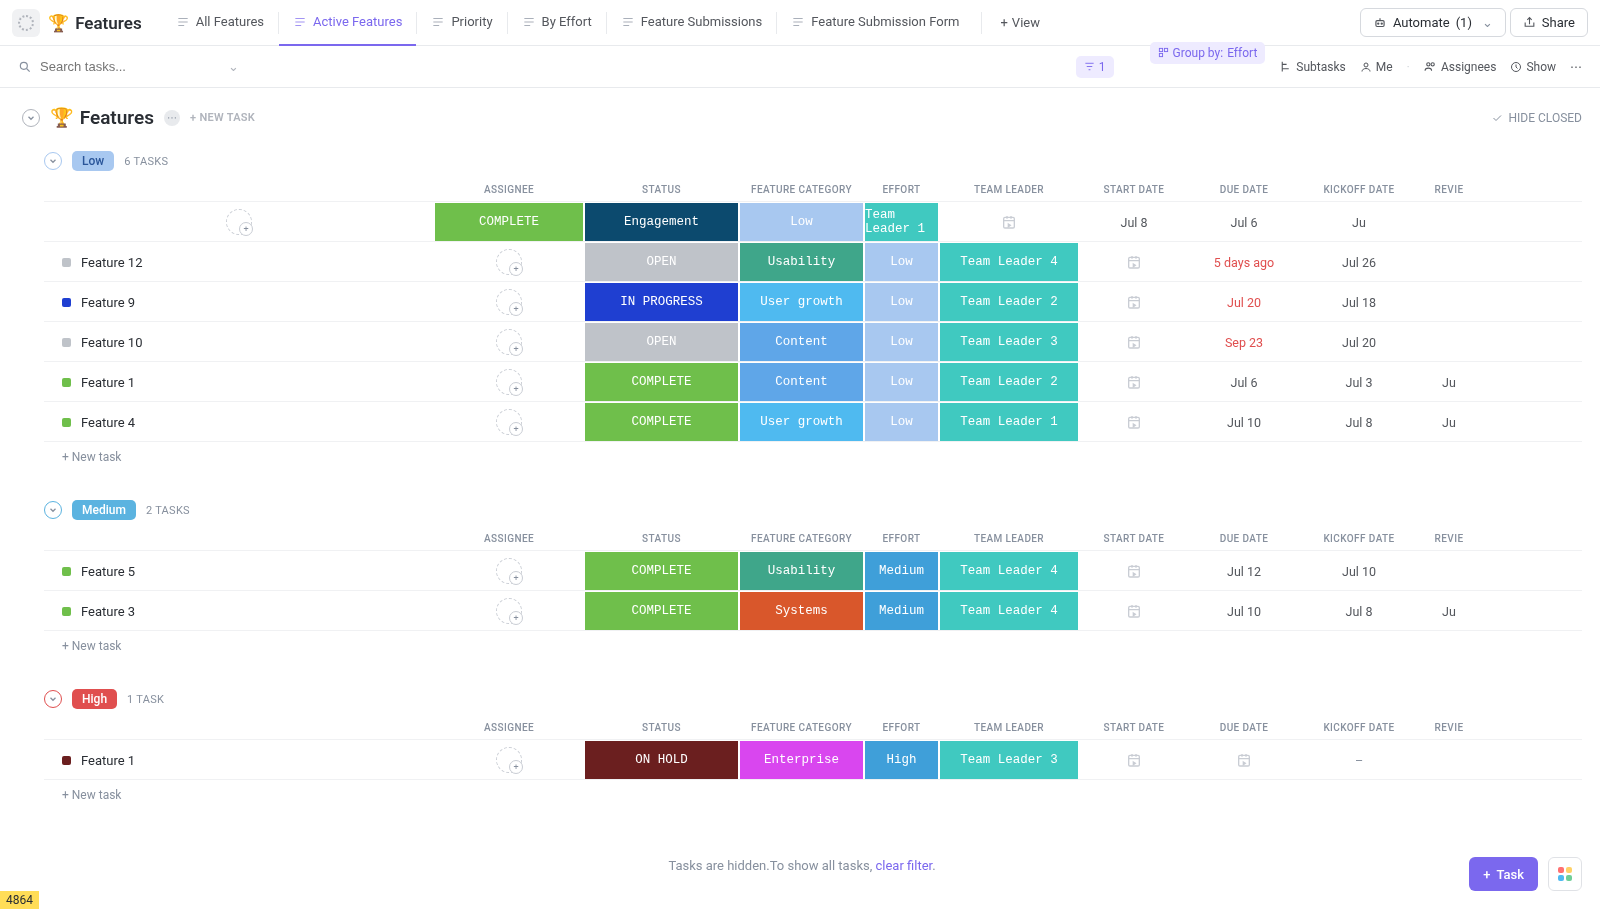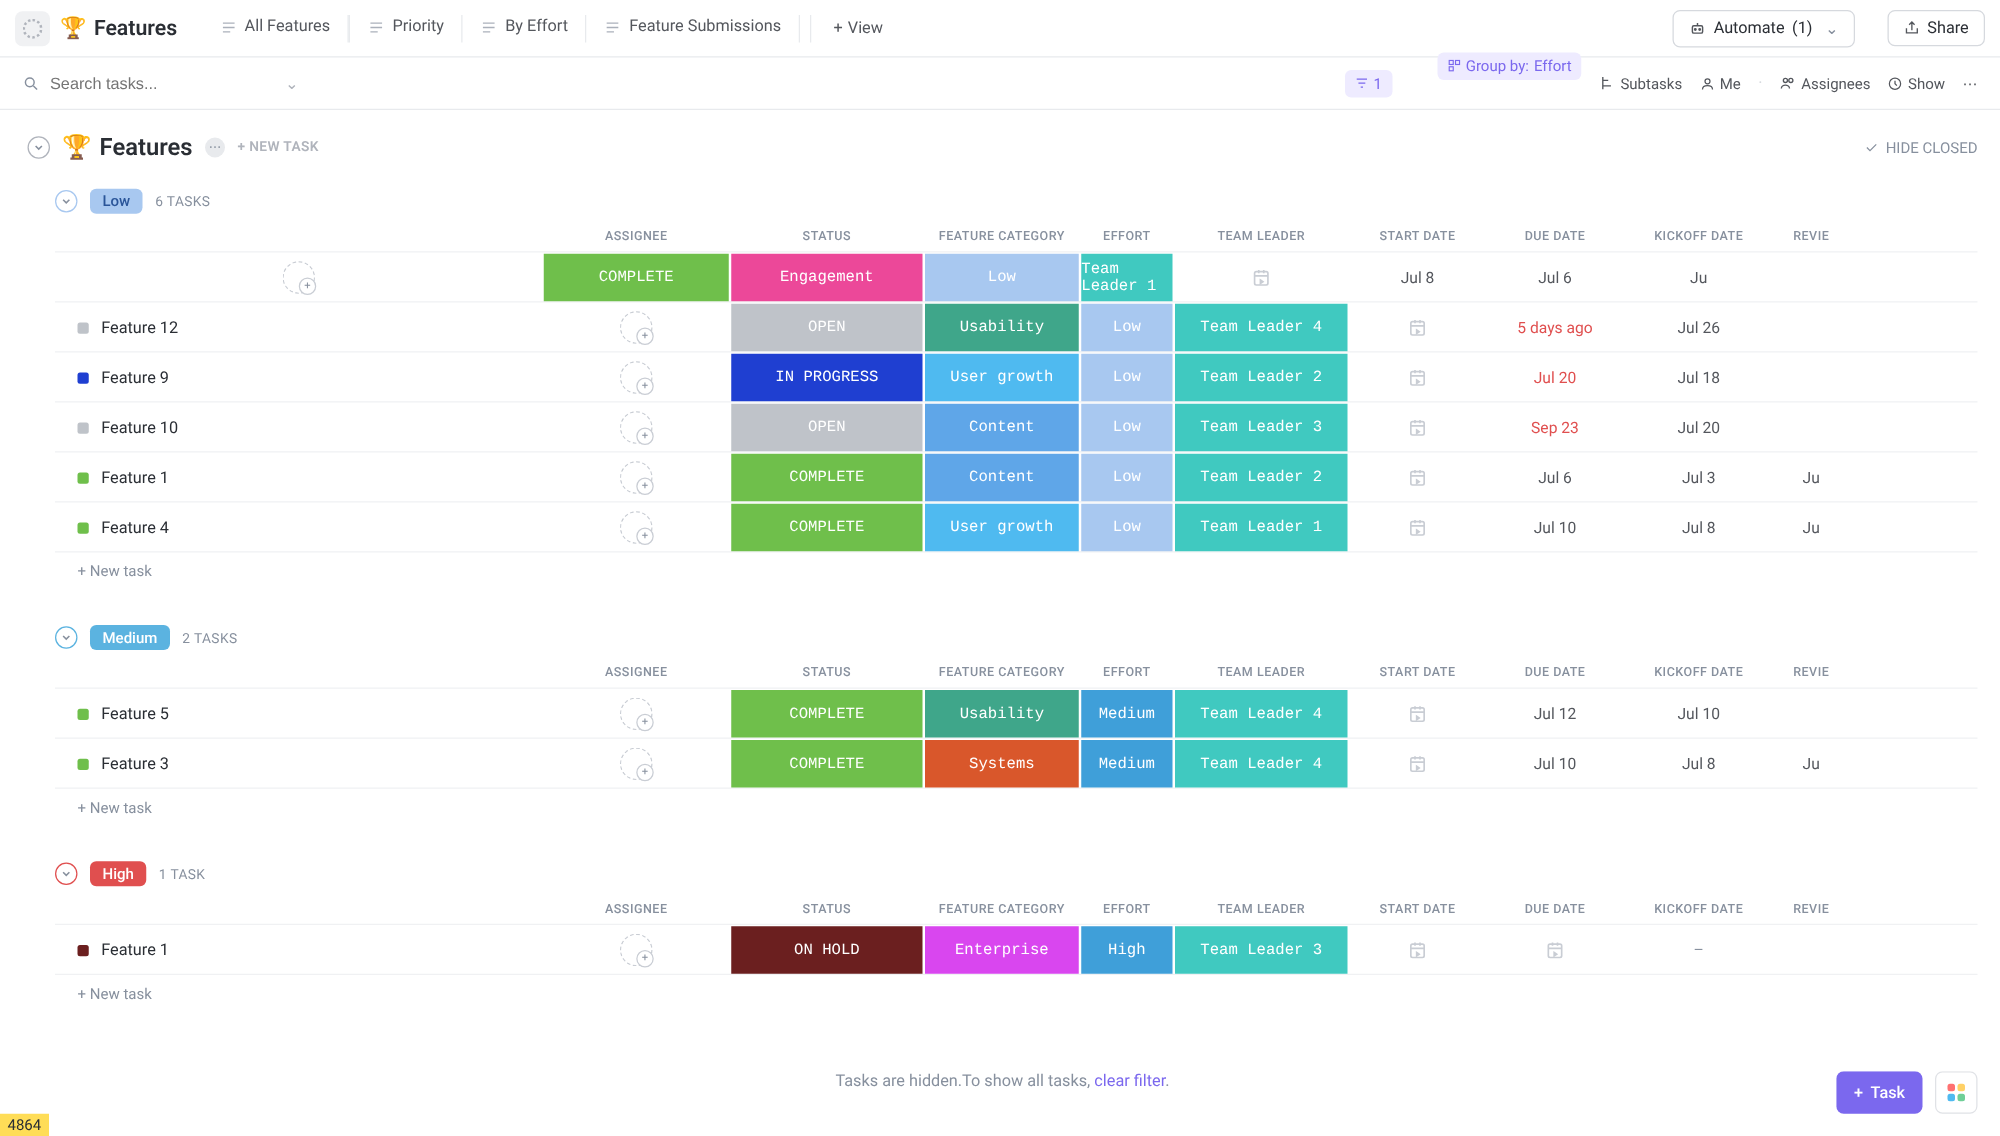--- a/index.html
+++ b/index.html
@@ -9,21 +9,21 @@
 .topbar-left { display: flex; align-items: center; gap: 8px; flex: 1; }
 .loader-icon { width: 28px; height: 28px; border-radius: 6px; background: #f0f1f3; display: flex; align-items: center; justify-content: center; }
 .loader-dots { width: 16px; height: 16px; border: 2px dotted #b0b4bc; border-radius: 50%; }
 .title-group { display: flex; align-items: center; gap: 6px; font-size: 17px; font-weight: 600; margin-right: 12px; }
 .tabs { display: flex; align-items: stretch; height: 46px; }
 .tab { display: flex; align-items: center; gap: 6px; padding: 0 14px; color: #54575d; font-size: 13px; cursor: pointer; border-bottom: 2px solid transparent; position: relative; }
 .tab.active { color: #7b68ee; border-bottom-color: #7b68ee; }
 .tab-icon { width: 14px; height: 14px; opacity: .7; }
 .tab-sep { width: 1px; height: 22px; background: #e8eaed; align-self: center; }
 .view-add { display: flex; align-items: center; gap: 4px; padding: 0 10px; color: #54575d; cursor: pointer; }
-.topbar-right { display: flex; align-items: center; gap: 26px; }
+.topbar-right { display: flex; align-items: center; gap: 4px; }
 .btn-outline { display: flex; align-items: center; gap: 6px; padding: 6px 12px; border: 1px solid #d6d9de; border-radius: 6px; background: #fff; cursor: pointer; font-size: 13px; color: #2a2e34; }
 .btn-outline .chev { margin-left: 4px; color: #87909e; }
 
 .filterbar { display: flex; align-items: center; height: 42px; border-bottom: 1px solid #e8eaed; padding: 0 18px; }
 .search-wrap { display: flex; align-items: center; gap: 8px; flex: 1; color: #87909e; }
 .search-wrap input { border: none; outline: none; font-size: 13px; width: 180px; }
 .chev-sm { color: #b0b4bc; cursor: pointer; }
 .filterbar-right { display: flex; align-items: center; gap: 14px; }
 .pill { display: flex; align-items: center; gap: 4px; padding: 4px 8px; border-radius: 5px; font-size: 12px; cursor: pointer; }
 .pill.filter { background: #eeebff; color: #7b68ee; }
@@ -95,20 +95,26 @@
       <span>Features</span>
     </div>
     <div class="tabs" id="tabs">
         <div class="tab">
           <svg class="tab-icon" viewBox="0 0 24 24" fill="none" stroke="#87909e" stroke-width="2">
             <path d="M4 6h16M4 12h16M4 18h10"></path>
           </svg>
           <span>All Features</span>
         </div>
         <div class="tab-sep"></div>
+        <div class="tab active">
+          <svg class="tab-icon" viewBox="0 0 24 24" fill="none" stroke="#7b68ee" stroke-width="2">
+            <path d="M4 6h16M4 12h16M4 18h10"></path>
+          </svg>
+          <span>Active Features</span>
+        </div>
         <div class="tab-sep"></div>
         <div class="tab">
           <svg class="tab-icon" viewBox="0 0 24 24" fill="none" stroke="#87909e" stroke-width="2">
             <path d="M4 6h16M4 12h16M4 18h10"></path>
           </svg>
           <span>Priority</span>
         </div>
         <div class="tab-sep"></div>
         <div class="tab">
           <svg class="tab-icon" viewBox="0 0 24 24" fill="none" stroke="#87909e" stroke-width="2">
@@ -117,20 +123,26 @@
           <span>By Effort</span>
         </div>
         <div class="tab-sep"></div>
         <div class="tab">
           <svg class="tab-icon" viewBox="0 0 24 24" fill="none" stroke="#87909e" stroke-width="2">
             <path d="M4 6h16M4 12h16M4 18h10"></path>
           </svg>
           <span>Feature Submissions</span>
         </div>
         <div class="tab-sep"></div>
+        <div class="tab">
+          <svg class="tab-icon" viewBox="0 0 24 24" fill="none" stroke="#87909e" stroke-width="2">
+            <path d="M4 6h16M4 12h16M4 18h10"></path>
+          </svg>
+          <span>Feature Submission Form</span>
+        </div>
       </div>
     <div class="tab-sep"></div>
     <div class="view-add">
       <span>+</span>
       <span>View</span>
     </div>
   </div>
   <div class="topbar-right">
     <div class="btn-outline">
       <svg width="14" height="14" viewBox="0 0 24 24" fill="none" stroke="#54575d" stroke-width="2">
@@ -254,21 +266,21 @@
     <div>START DATE</div>
     <div>DUE DATE</div>
     <div>KICKOFF DATE</div>
     <div class="cut">REVIE</div>
   </div>
         <div class="task-row">
       <div class="assignee-cell">
             <div class="assignee-empty"></div>
           </div>
       <div class="cell-badge" style="background:#6fbf4b">COMPLETE</div>
-      <div class="cell-badge" style="background:#ec4899">Engagement</div>
+      <div class="cell-badge" style="background:#0c4a6e">Engagement</div>
       <div class="cell-badge" style="background:#a8c8f0">Low</div>
       <div class="cell-badge" style="background:#40c9c0">Team Leader 1</div>
       <div class="cal-icon">
             <svg width="16" height="16" viewBox="0 0 24 24" fill="none" stroke="#c9cdd4" stroke-width="2">
               <rect x="4" y="5" width="16" height="16" rx="2"></rect>
               <path d="M4 10h16M9 3v4M15 3v4"></path>
               <path d="M11 15l3 2-3 2z" fill="#c9cdd4"></path>
             </svg>
           </div>
       <div class="cell-date ">Jul 8</div>

